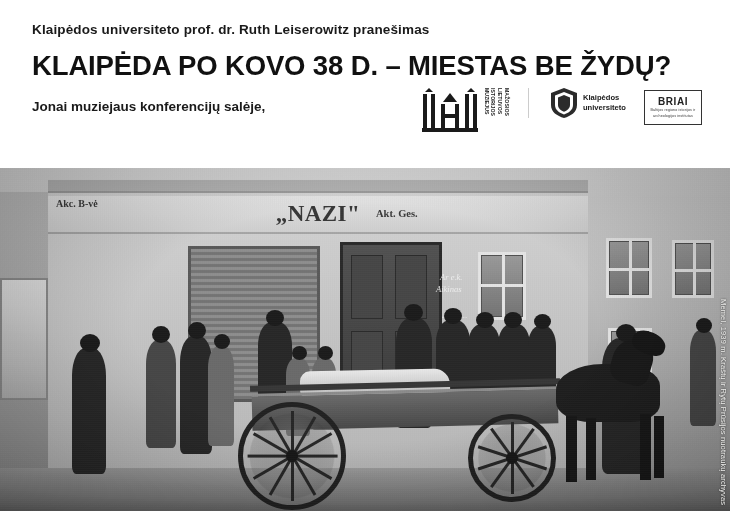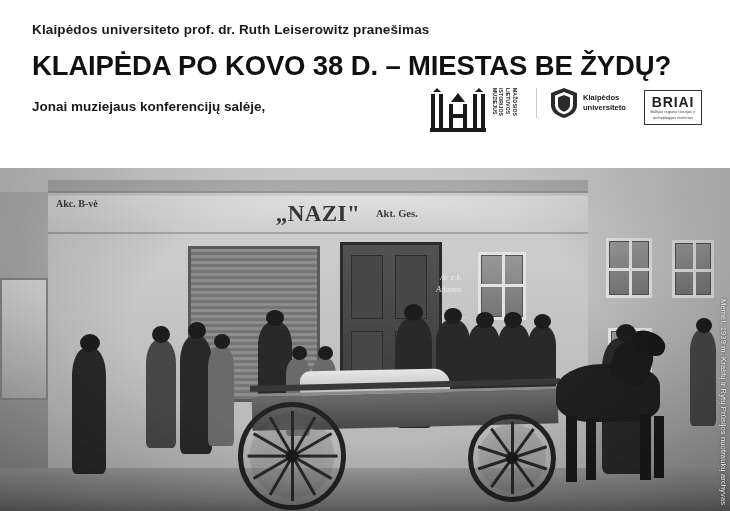--- a/index.html
+++ b/index.html
@@ -88,21 +88,21 @@
     text-align: left;
   }
   .mlim-vert span { display: block; }
 
   
   .ku {
     display: flex;
     align-items: center;
     gap: 6px;
     border-left: 1px solid #cccccc;
-    padding-left: 14px;
+    padding-left: 22px;
   }
   .ku-mark { width: 26px; height: 30px; }
   .ku-text {
     font-size: 7.6px;
     font-weight: bold;
     color: #1a1a1a;
     line-height: 1.28;
   }
 
   
@@ -115,21 +115,21 @@
   }
   .briai-inner {
     position: absolute;
     inset: 3px;
     display: flex;
     flex-direction: column;
     align-items: center;
     justify-content: center;
   }
   .briai-glyph {
-    font-size: 14px;
+    font-size: 10px;
     font-weight: bold;
     letter-spacing: 0.06em;
     color: #222;
     line-height: 1;
   }
   .briai-sub {
     font-size: 3.6px;
     color: #333;
     letter-spacing: 0.04em;
     margin-top: 2px;

